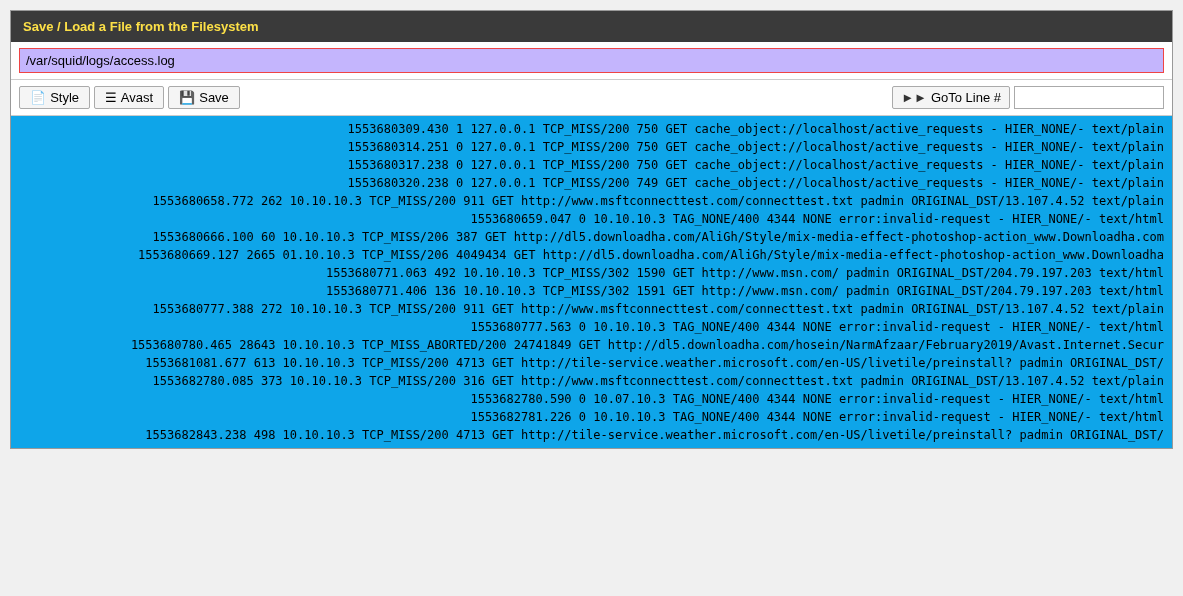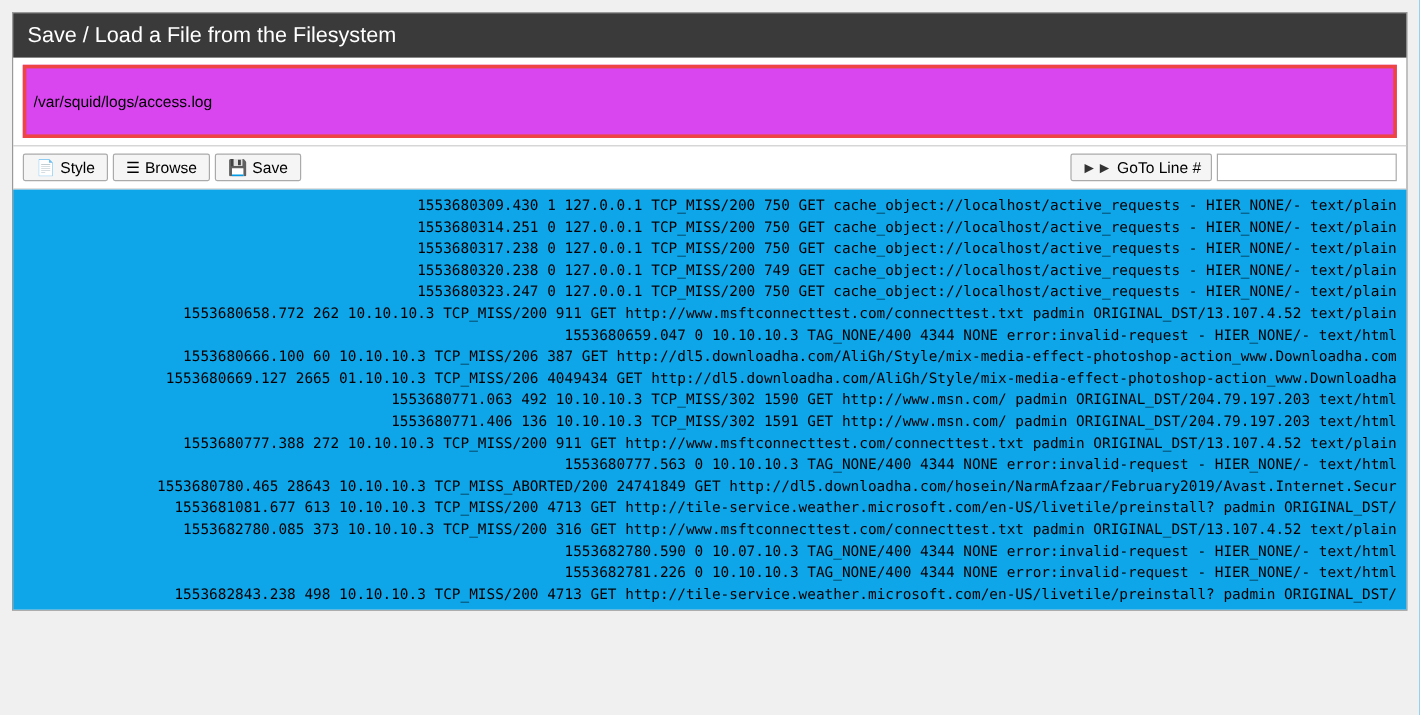--- a/index.html
+++ b/index.html
@@ -14,35 +14,35 @@
       min-height: 596px;
     }
     .window {
       width: 1163px;
       margin: 10px auto;
       border: 1px solid #999;
       background: #fff;
     }
     .title-bar {
       background: #3a3a3a;
-      color: #ffffff;
-      font-size: 18px;
-      font-weight: normal;
+      color: #fde047;
+      font-size: 13px;
+      font-weight: bold;
       padding: 8px 12px;
     }
     .path-bar {
       padding: 6px 8px;
       border-bottom: 1px solid #ccc;
     }
     .path-input {
       width: 100%;
-      padding: 20px 6px;
+      padding: 4px 6px;
       font-size: 13px;
-      border: 3px solid #ef4444;
-      background: #d946ef;
+      border: 1px solid #ef4444;
+      background: #c4b5fd;
       color: #000;
     }
     .toolbar {
       display: flex;
       align-items: center;
       padding: 6px 8px;
       border-bottom: 1px solid #ccc;
       gap: 4px;
     }
     .toolbar-btn {
@@ -111,21 +111,21 @@
     <input type="text" class="path-input" value="/var/squid/logs/access.log" style="">
   </div>
 
   <div class="toolbar">
     <button class="toolbar-btn">
       <span>📄</span>
       <span>Style</span>
     </button>
     <button class="toolbar-btn">
       <span>☰</span>
-      <span>Browse</span>
+      <span>Avast</span>
     </button>
     <button class="toolbar-btn">
       <span>💾</span>
       <span>Save</span>
     </button>
 
     <div class="toolbar-spacer"></div>
 
     <div class="goto-section">
       <button class="goto-btn">
@@ -134,21 +134,20 @@
       </button>
       <input type="text" class="goto-input" placeholder="" style="">
     </div>
   </div>
 
   <div class="log-area" id="log-container">
   <span class="log-line">1553680309.430       1 127.0.0.1 TCP_MISS/200 750 GET cache_object://localhost/active_requests - HIER_NONE/-  text/plain</span>
       <span class="log-line">1553680314.251       0 127.0.0.1 TCP_MISS/200 750 GET cache_object://localhost/active_requests - HIER_NONE/-  text/plain</span>
       <span class="log-line">1553680317.238       0 127.0.0.1 TCP_MISS/200 750 GET cache_object://localhost/active_requests - HIER_NONE/-  text/plain</span>
       <span class="log-line">1553680320.238       0 127.0.0.1 TCP_MISS/200 749 GET cache_object://localhost/active_requests - HIER_NONE/-  text/plain</span>
-      <span class="log-line">1553680323.247       0 127.0.0.1 TCP_MISS/200 750 GET cache_object://localhost/active_requests - HIER_NONE/-  text/plain</span>
       <span class="log-line">1553680658.772     262 10.10.10.3 TCP_MISS/200 911 GET http://www.msftconnecttest.com/connecttest.txt padmin ORIGINAL_DST/13.107.4.52 text/plain</span>
       <span class="log-line">1553680659.047       0 10.10.10.3 TAG_NONE/400 4344 NONE error:invalid-request - HIER_NONE/-  text/html</span>
       <span class="log-line">1553680666.100      60 10.10.10.3 TCP_MISS/206 387 GET http://dl5.downloadha.com/AliGh/Style/mix-media-effect-photoshop-action_www.Downloadha.com</span>
       <span class="log-line">1553680669.127    2665 01.10.10.3 TCP_MISS/206 4049434 GET http://dl5.downloadha.com/AliGh/Style/mix-media-effect-photoshop-action_www.Downloadha</span>
       <span class="log-line">1553680771.063     492 10.10.10.3 TCP_MISS/302 1590 GET http://www.msn.com/ padmin ORIGINAL_DST/204.79.197.203 text/html</span>
       <span class="log-line">1553680771.406     136 10.10.10.3 TCP_MISS/302 1591 GET http://www.msn.com/ padmin ORIGINAL_DST/204.79.197.203 text/html</span>
       <span class="log-line">1553680777.388     272 10.10.10.3 TCP_MISS/200 911 GET http://www.msftconnecttest.com/connecttest.txt padmin ORIGINAL_DST/13.107.4.52 text/plain</span>
       <span class="log-line">1553680777.563       0 10.10.10.3 TAG_NONE/400 4344 NONE error:invalid-request - HIER_NONE/-  text/html</span>
       <span class="log-line">1553680780.465   28643 10.10.10.3 TCP_MISS_ABORTED/200 24741849 GET http://dl5.downloadha.com/hosein/NarmAfzaar/February2019/Avast.Internet.Secur</span>
       <span class="log-line">1553681081.677     613 10.10.10.3 TCP_MISS/200 4713 GET http://tile-service.weather.microsoft.com/en-US/livetile/preinstall? padmin ORIGINAL_DST/</span>

